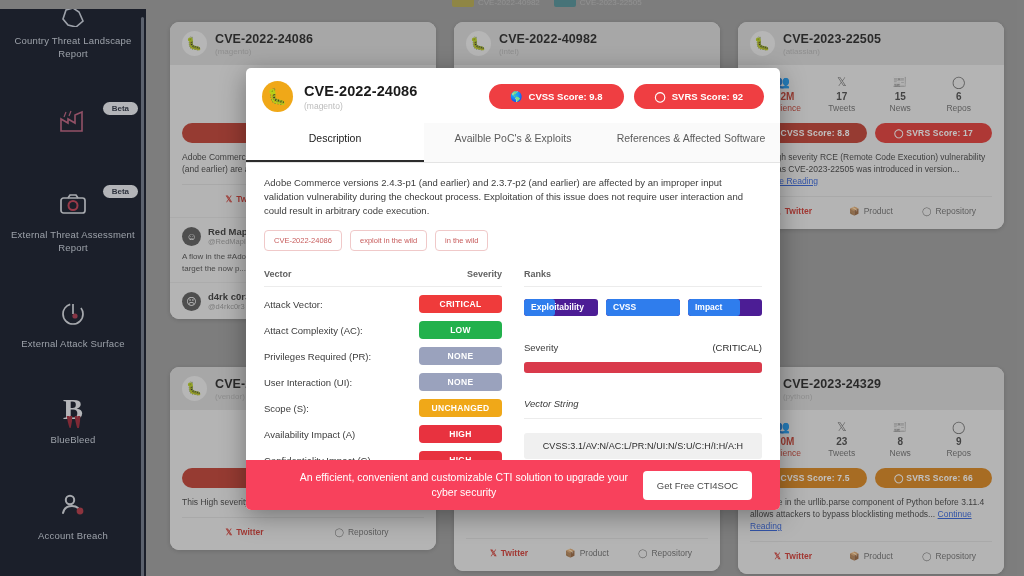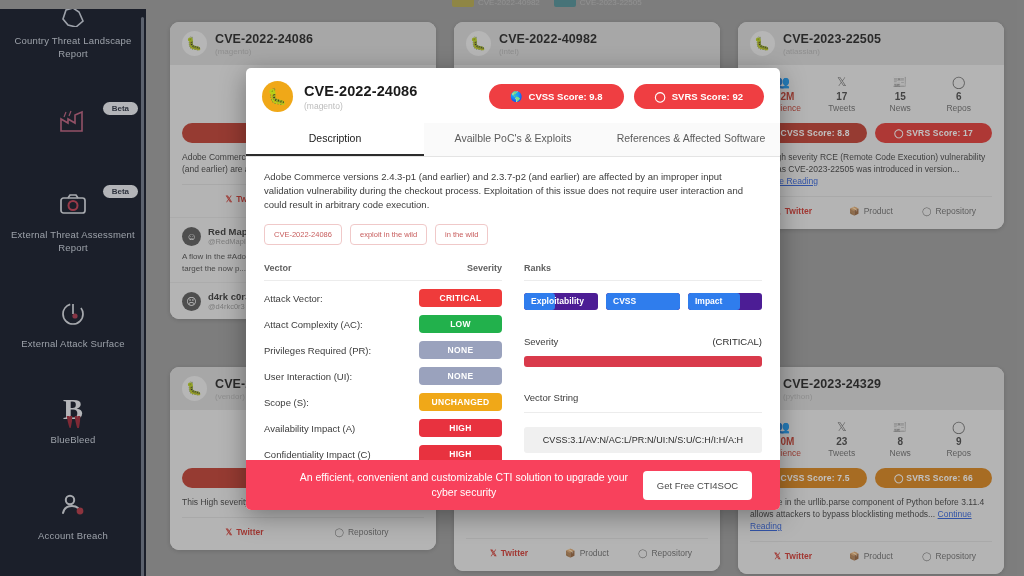--- a/index.html
+++ b/index.html
@@ -139,21 +139,21 @@
     border: none; border-radius: 14px;
     font-size: 9.5px; font-weight: 700;
     padding: 7px 21px; cursor: pointer;
     font-family: "Liberation Sans", sans-serif;
     white-space: nowrap;
   }
   .score-ico { font-size: 10px; line-height: 10px; }
 
   .m-tabs { display: flex; border-bottom: 1px solid #e4e4e4; background:#fff; }
   .m-tab {
-    flex: 1; text-align: center; padding: 9px 0 10px;
+    flex: 1; text-align: center; padding: 9px 0 16px;
     font-size: 10.5px; color: #5c5c5c; cursor: pointer;
     background: #fafafa;
   }
   .m-tab.active { color: #1a1a1a; background: #fff; border-bottom: 2.5px solid #2c2c2c; }
 
   .m-body { padding: 13px 18px 6px; flex: 1; overflow: hidden; }
   .m-desc { font-size: 9.5px; line-height: 14px; color: #3b3b3b; }
   .chips { display: flex; gap: 8px; margin-top: 12px; }
   .chip {
     border: 1px solid #f0c9c9; color: #c75c5c;
@@ -195,21 +195,21 @@
   }
 
   .sev-row {
     display: flex; justify-content: space-between; align-items: baseline;
     margin-top: 26px;
   }
   .sev-lbl { font-size: 9.5px; color: #3b3b3b; }
   .sev-val { font-size: 9.5px; color: #2b2b2b; }
   .sev-bar { height: 11px; background: #d93a4b; border-radius: 3px; margin-top: 9px; }
 
-  .vs-lbl { font-size: 9.5px; color: #3b3b3b; margin-top: 25px; border-bottom: 1px solid #ececec; padding-bottom: 9px; }
+  .vs-lbl { font-size: 9.5px; color: #3b3b3b; margin-top: 25px; border-bottom: 1px solid #ececec; padding-bottom: 9px; font-style: italic; }
   .vs-box {
     margin-top: 14px; background: #f0f0f0; border-radius: 3px;
     font-size: 9px; color: #2b2b2b; text-align: center; padding: 8px 4px;
     letter-spacing: .1px;
   }
 
   .m-banner {
     background: #f8415c; display: flex; align-items: center;
     padding: 10px 16px; gap: 14px; justify-content: center;
   }

